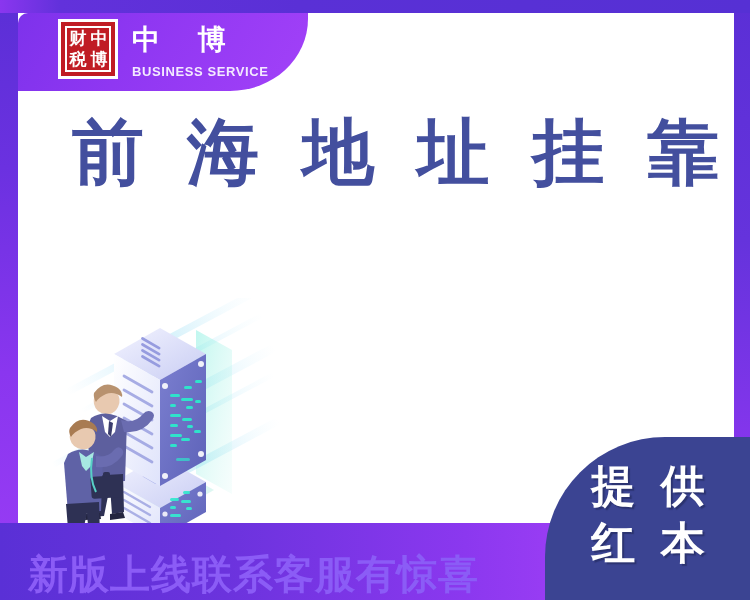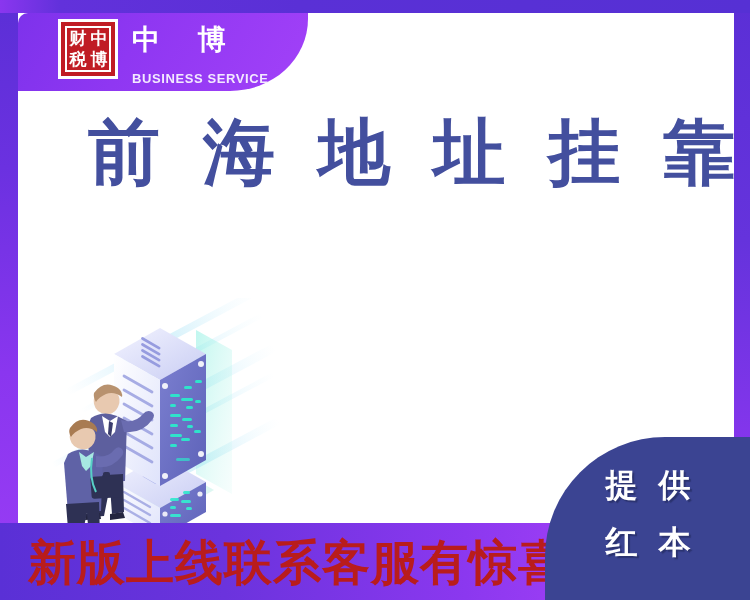--- a/index.html
+++ b/index.html
@@ -99,38 +99,37 @@
     line-height: 38px;
     letter-spacing: 14px;
     font-family: "DejaVu Sans", "Liberation Sans", sans-serif;
   }
   .brand-en {
     color: #f3e9ff;
     font-size: 13px;
     font-weight: 700;
     letter-spacing: 0.6px;
     line-height: 16px;
-    margin-top: 12px;
+    margin-top: 5px;
     text-align: center;
     padding-right: 10px;
   }
 
   
   .main-title {
     position: absolute;
     left: 54px; top: 97px;
     width: 640px;
     color: #434f9e;
     font-size: 72px;
     font-weight: 700;
     line-height: 84px;
     letter-spacing: 9px;
     font-family: "DejaVu Sans", "Liberation Sans", sans-serif;
     white-space: nowrap;
-    margin-left: 16px;
   }
 
   
   .bullets {
     position: absolute;
     left: 272px; top: 243px;
     width: 420px;
   }
   .bullet {
     color: #b6181c;
@@ -153,23 +152,23 @@
 
   
   .bottom-bar {
     position: absolute;
     left: 0; top: 523px;
     width: 750px; height: 77px;
     background: linear-gradient(90deg, #5a30d6 0%, #6b33dd 30%, #8b38ef 62%, #a641f8 85%, #b348fb 100%);
   }
   .bottom-text {
     position: absolute;
-    left: 28px; top: 536px;
-    color: #b91c1c;
-    font-size: 48px;
+    left: 28px; top: 548px;
+    color: #8b5cf6;
+    font-size: 40px;
     font-weight: 700;
     line-height: 52px;
     letter-spacing: 1px;
     font-family: "DejaVu Sans", "Liberation Sans", sans-serif;
     white-space: nowrap;
   }
 
   
   .badge {
     position: absolute;
@@ -178,21 +177,21 @@
     background: #3b4492;
     border-top-left-radius: 120px 120px;
     overflow: hidden;
   }
   .badge-text {
     position: absolute;
     left: 0; top: 20px;
     width: 205px;
     text-align: center;
     color: #ffffff;
-    font-size: 32px;
+    font-size: 44px;
     font-weight: 700;
     line-height: 57px;
     letter-spacing: 5px;
     font-family: "DejaVu Sans", "Liberation Sans", sans-serif;
     text-shadow: 2px 2px 1px rgba(25,30,70,0.45);
     padding-left: 6px;
     box-sizing: border-box;
   }
 </style>
 </head>

